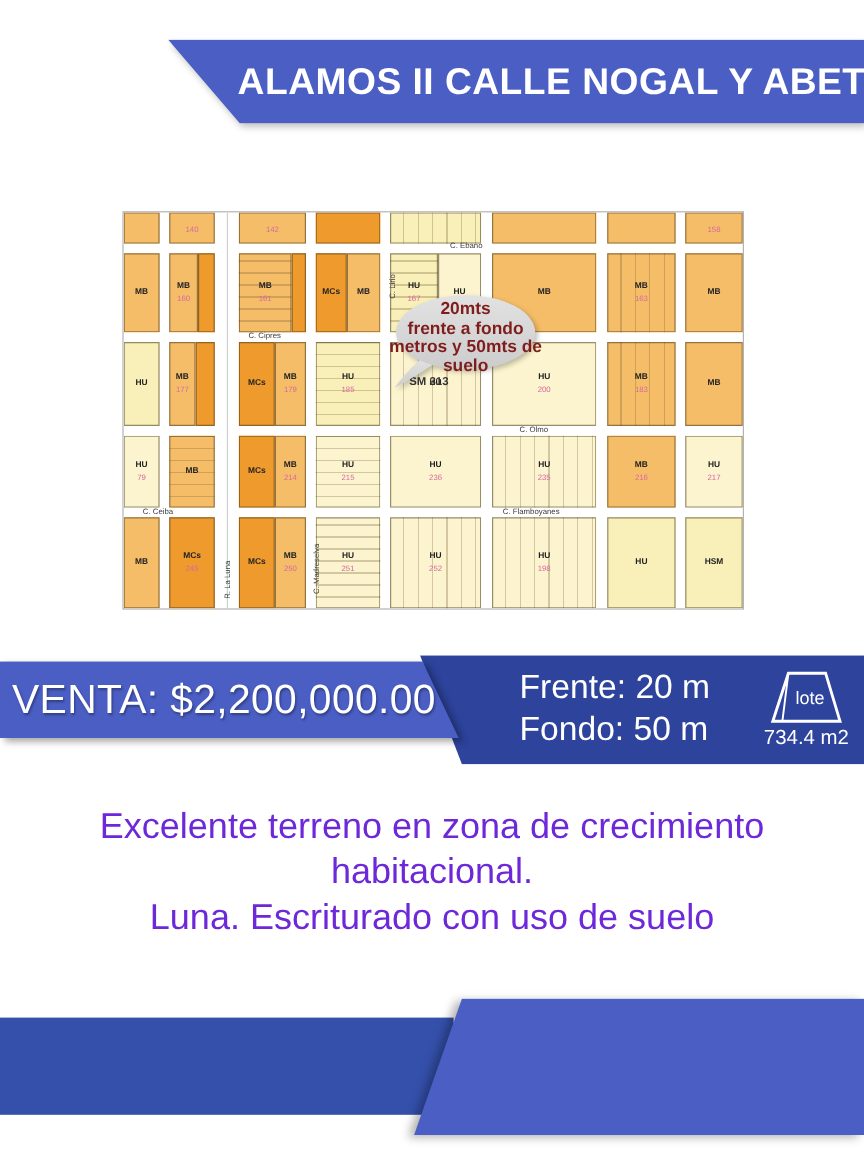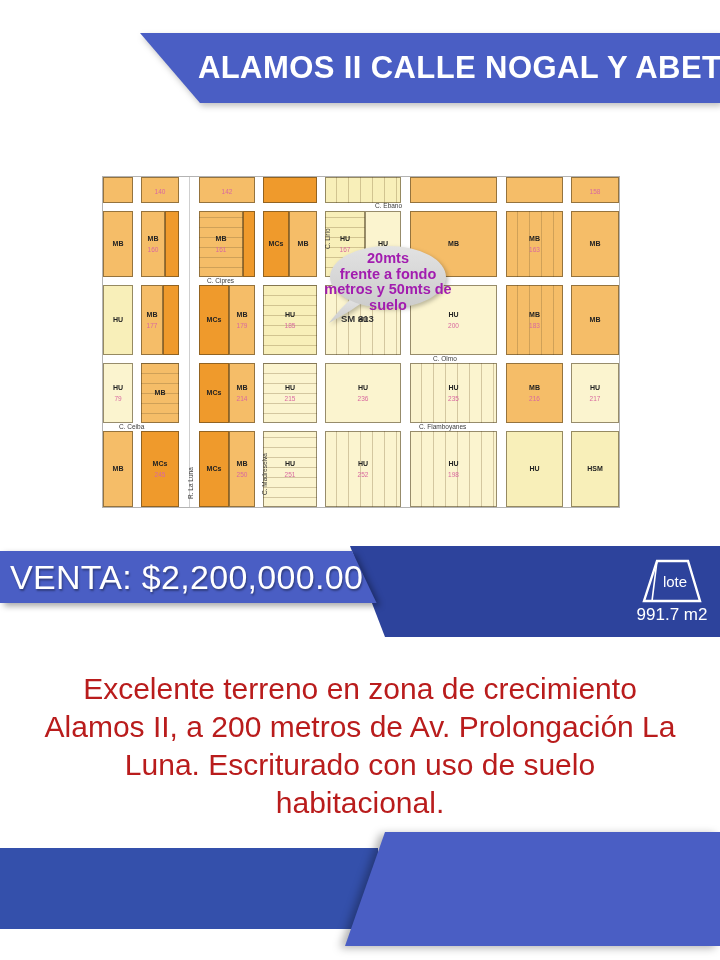--- a/index.html
+++ b/index.html
@@ -27,42 +27,42 @@
   .blk .zone{font-size:7px;font-weight:bold;color:#222;line-height:8px;}
   .blk .num{font-size:6.5px;color:#d9699f;line-height:8px;margin-top:3px;}
   .street-label{position:absolute;font-size:6.5px;color:#3a3a3a;white-space:nowrap;z-index:3;}
   .street-label.vert{transform:rotate(-90deg);transform-origin:left top;}
   .avenue-line{position:absolute;left:86px;top:0;bottom:0;width:1px;background:#cfcfcf;z-index:1;}
 
   
   .bubble-svg{position:absolute;left:224px;top:68px;width:122px;height:80px;z-index:5;
     filter:drop-shadow(2px 2px 2px rgba(0,0,0,.25));}
   .bubble-text{position:absolute;left:218px;top:74px;width:134px;z-index:6;
-    text-align:center;font-size:14.5px;font-weight:bold;color:#a21caf;line-height:15.5px;}
+    text-align:center;font-size:14.5px;font-weight:bold;color:#7f1d1d;line-height:15.5px;}
   .sector{position:absolute;left:238px;top:136px;z-index:4;font-size:9.5px;font-weight:bold;color:#333;}
 
   
   .panel-dark{position:absolute;left:338px;top:546px;width:382px;height:91px;
     background:#2d439c;clip-path:polygon(12px 0,382px 0,382px 91px,47px 91px);}
   .dims{position:absolute;left:95px;top:9px;color:#ffffff;font-size:28px;line-height:35px;font-weight:500;}
   .lote-box{position:absolute;right:8px;top:13px;width:80px;text-align:center;color:#ffffff;}
   .lote-box svg{display:block;margin:0 auto;}
   .lote-area{font-size:17px;margin-top:2px;}
   .lote-word{font-size:15px;fill:#ffffff;}
-  .ribbon-wrap{position:absolute;left:0;top:551px;width:386px;height:52px;
+  .ribbon-wrap{position:absolute;left:0;top:551px;width:386px;height:64px;
     filter:drop-shadow(4px 3px 3px rgba(0,0,0,.35));}
   .ribbon{width:100%;height:100%;background:#4a5ec4;
     clip-path:polygon(0 0,352px 0,386px 72px,0 72px);
     display:flex;align-items:center;}
   .ribbon span{padding-left:10px;color:#ffffff;font-size:34px;letter-spacing:.3px;
     text-shadow:1px 2px 2px rgba(0,0,0,.35);white-space:nowrap;}
 
   
   .desc{position:absolute;left:0;top:670px;width:720px;text-align:center;
-    color:#b91c1c;font-size:30px;line-height:38px;}
+    color:#6d28d9;font-size:30px;line-height:38px;}
 
   
   .bottom-rect{position:absolute;left:0;top:848px;width:378px;height:81px;background:#3450ab;}
   .bottom-para-wrap{position:absolute;left:325px;top:832px;width:395px;height:114px;
     filter:drop-shadow(-5px 2px 4px rgba(0,0,0,.30));}
   .bottom-para{width:100%;height:100%;background:#4a5ec4;
     clip-path:polygon(60px 0,395px 0,395px 114px,20px 114px);}
 </style>
 </head>
 <body>
@@ -248,40 +248,43 @@
       <div class="street-label" style="left: 272px; top: 25px;">C. Ebano</div>
       <div class="street-label" style="left: 330px; top: 178px;">C. Olmo</div>
       <div class="street-label" style="left: 316px; top: 246px;">C. Flamboyanes</div>
       <div class="street-label" style="left: 16px; top: 246px;">C. Ceiba</div>
       <div class="street-label vert" style="left: 221px; top: 72px;">C. Lirio</div>
       <div class="street-label vert" style="left: 84px; top: 322px;">R. La Luna</div>
       <div class="street-label vert" style="left: 158px; top: 318px;">C. Madreselva</div>
     </div>
 
   <div class="panel-dark">
+    <div class="dims">
+      <div>Frente: 20 m</div>
+      <div>Fondo: 50 m</div>
+    </div>
     <div class="lote-box">
       <svg width="60" height="44" viewBox="0 0 60 44">
         <polygon points="15,2 46,2 58,42 2,42" fill="none" stroke="#ffffff" stroke-width="2.4"></polygon>
         <line x1="15" y1="2" x2="10" y2="42" stroke="#ffffff" stroke-width="1.6"></line>
         <text x="33" y="28" text-anchor="middle" class="lote-word">lote</text>
       </svg>
-      <div class="lote-area">991.7 m2</div>
+      <div class="lote-area">734.4 m2</div>
     </div>
   </div>
   <div class="ribbon-wrap">
     <div class="ribbon">
       <span>VENTA: $2,200,000.00</span>
     </div>
   </div>
 
   <div class="desc">
     <div>Excelente terreno en zona de crecimiento</div>
-    <div>Alamos II, a 200 metros de Av. Prolongación La</div>
+    <div>habitacional.</div>
     <div>Luna. Escriturado con uso de suelo</div>
-    <div>habitacional.</div>
   </div>
 
   <div class="bottom-rect"></div>
   <div class="bottom-para-wrap">
     <div class="bottom-para"></div>
   </div>
 
 </div>
 
 </body></html>

